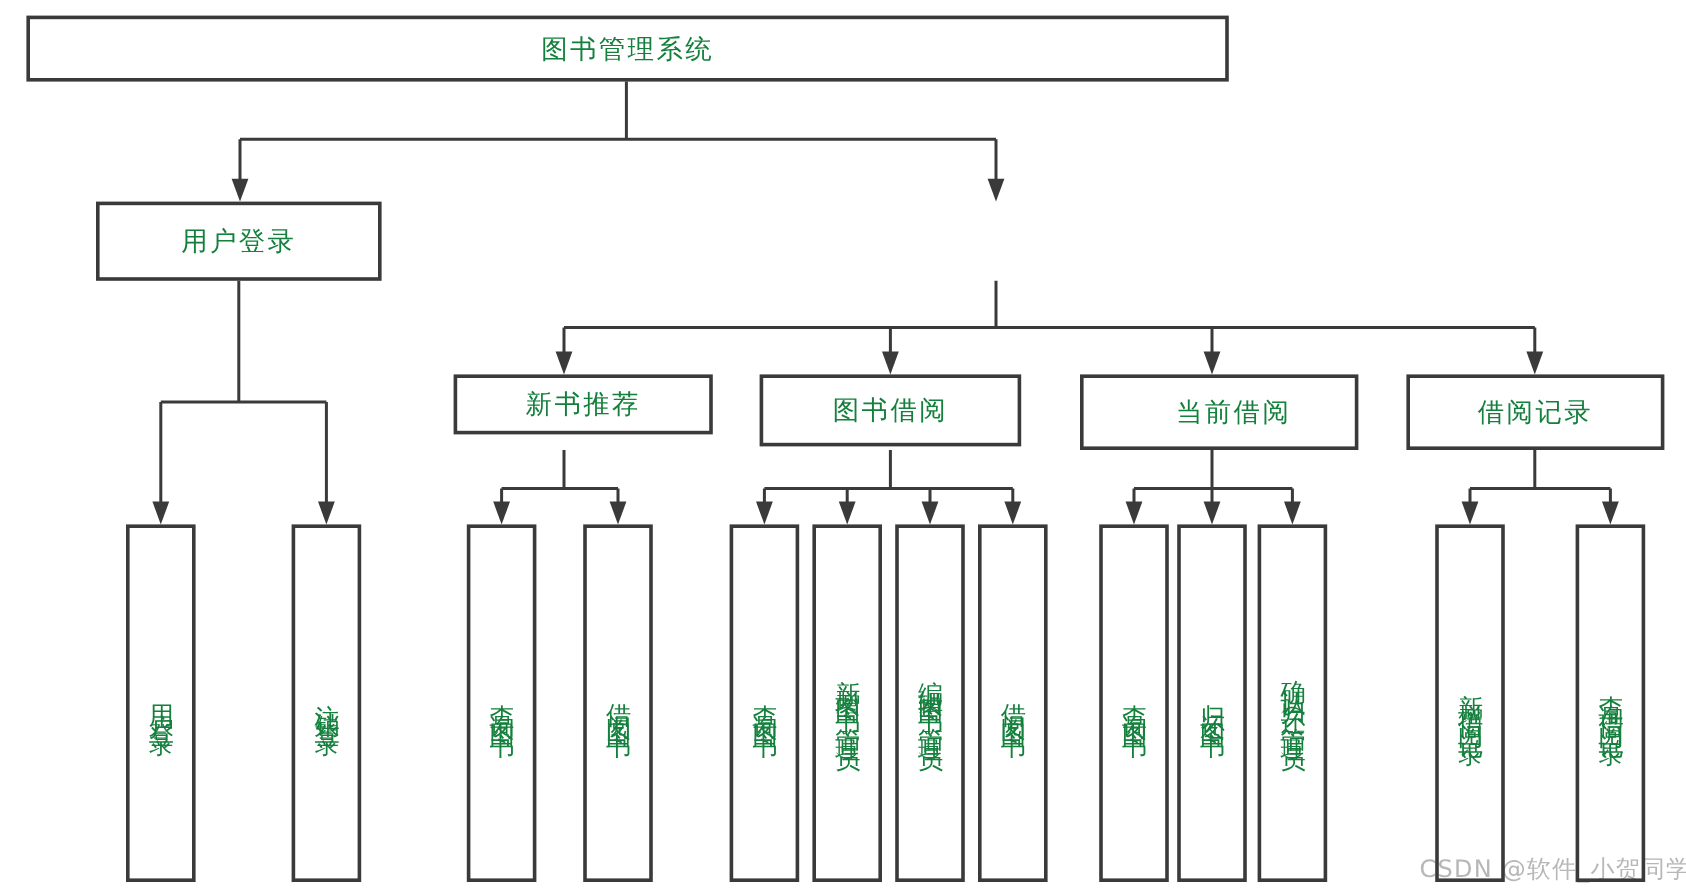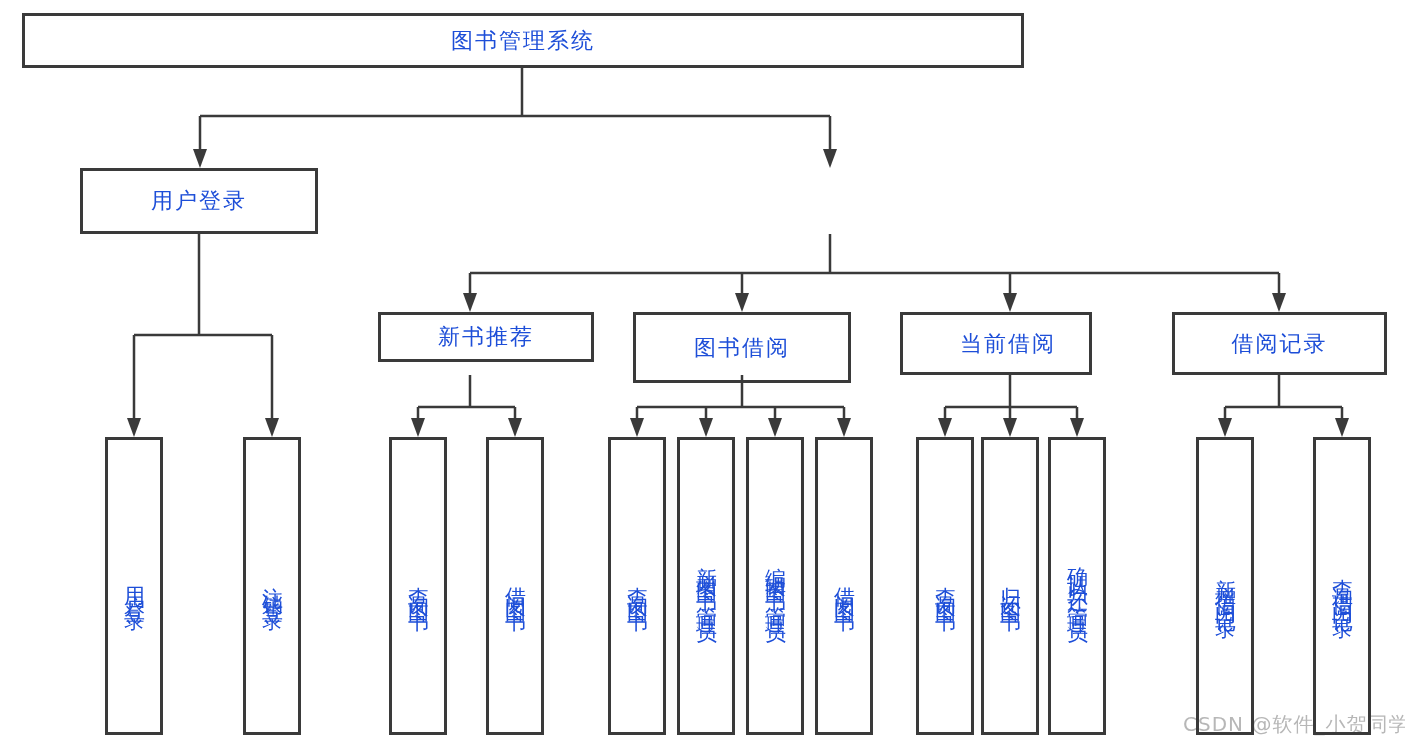--- a/index.html
+++ b/index.html
@@ -4,21 +4,21 @@
 <style>
   html,body { margin:0; padding:0; background:#fff; }
   .canvas {
     position:relative; width:1405px; height:747px; background:#ffffff;
     font-family:"DejaVu Sans","Liberation Sans",sans-serif; overflow:hidden;
   }
   .node {
     position:absolute; box-sizing:border-box;
     border:3px solid #3a3a3a; background:transparent;
     display:flex; align-items:center; justify-content:center;
-    color:#1d4ed8; z-index:3;
+    color:#15803d; z-index:3;
   }
   .h { font-size:22px; letter-spacing:2px; white-space:nowrap; }
   .v {
     writing-mode:vertical-rl; text-orientation:mixed;
     font-size:21px; letter-spacing:8px; line-height:1;
   }
   .connectors { position:absolute; left:0; top:0; z-index:1; }
   .watermark {
     position:absolute; left:1183px; top:711px; z-index:2;
     font-size:20px; color:#b7b7b7; letter-spacing:1px; white-space:nowrap;
@@ -69,22 +69,22 @@
     </g>
   </svg>
 
   <div class="watermark">CSDN @软件_小贺同学</div>
 
   <div class="node h" style="left:22px;top:13px;width:1002px;height:55px;">图书管理系统</div>
 
   <div class="node h" style="left:80px;top:168px;width:238px;height:66px;">用户登录</div>
 
   <div class="node h" style="left:378px;top:312px;width:216px;height:50px;">新书推荐</div>
-  <div class="node h" style="left:633px;top:312px;width:218px;height:71px;">图书借阅</div>
-  <div class="node h" style="left:900px;top:312px;width:192px;height:63px;padding-left:24px;">当前借阅</div>
+  <div class="node h" style="left:633px;top:312px;width:218px;height:60px;">图书借阅</div>
+  <div class="node h" style="left:900px;top:312px;width:232px;height:63px;padding-left:24px;">当前借阅</div>
   <div class="node h" style="left:1172px;top:312px;width:215px;height:63px;">借阅记录</div>
 
   <div class="node v" style="left:105px;top:437px;width:58px;height:298px;">用户登录</div>
   <div class="node v" style="left:243px;top:437px;width:58px;height:298px;">注销登录</div>
 
   <div class="node v" style="left:389px;top:437px;width:58px;height:298px;">查询图书</div>
   <div class="node v" style="left:486px;top:437px;width:58px;height:298px;">借阅图书</div>
 
   <div class="node v" style="left:608px;top:437px;width:58px;height:298px;">查询图书</div>
   <div class="node v" style="left:677px;top:437px;width:58px;height:298px;">新增图书（管理员）</div>

